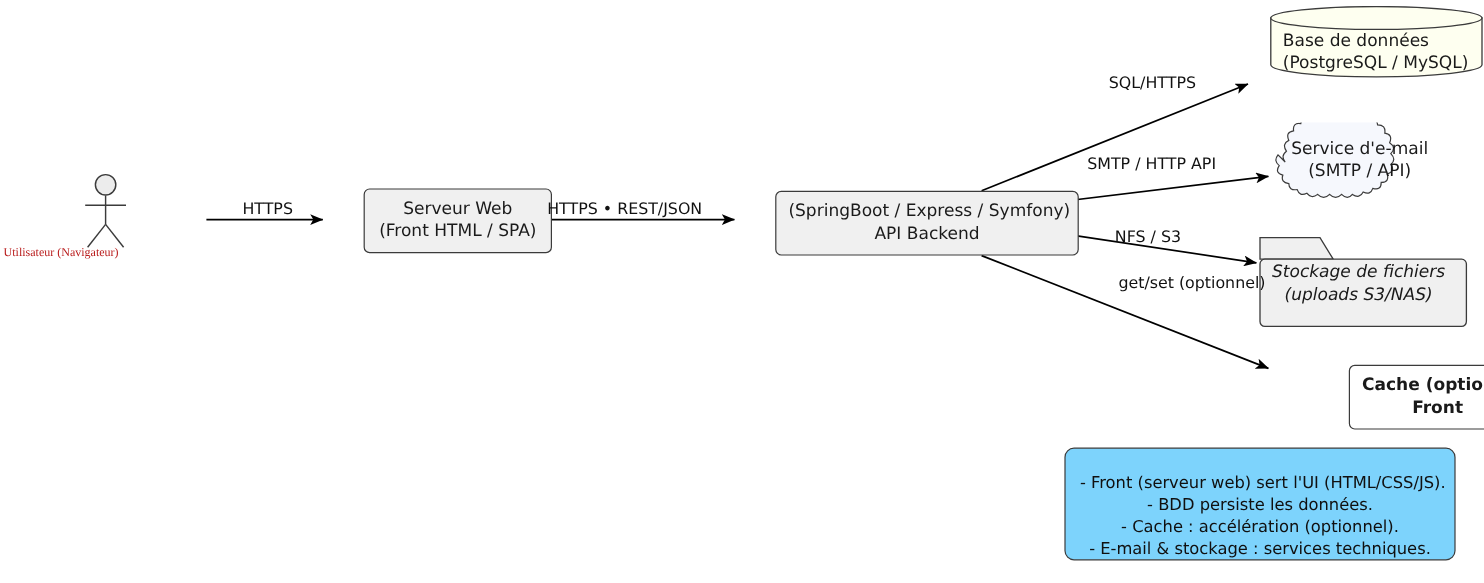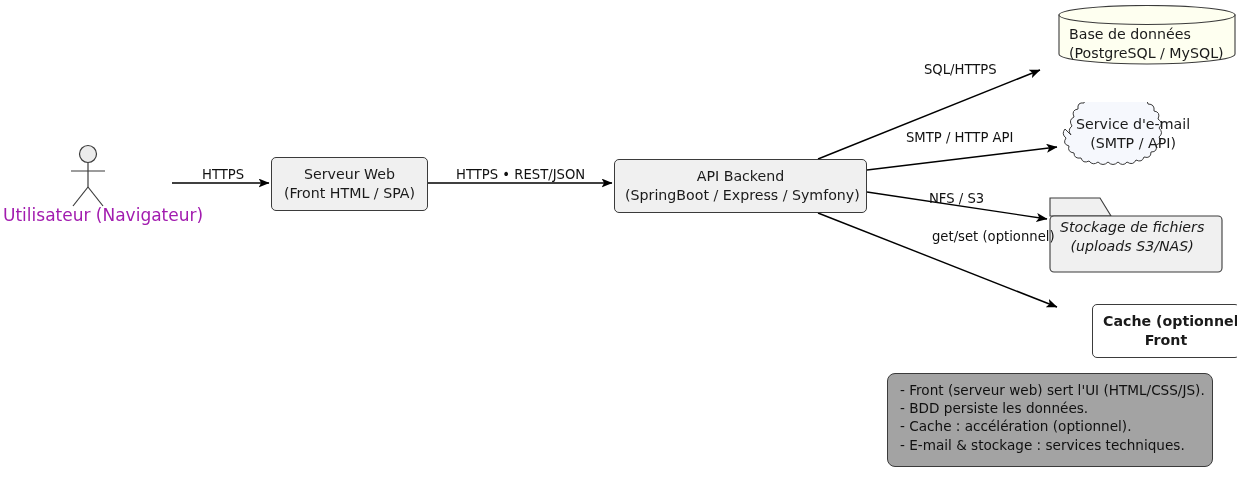--- a/index.html
+++ b/index.html
@@ -30,52 +30,55 @@
   }
   
   .rect-node {
     border: 1px solid #3b3b3b;
     border-radius: 5px;
     background: #f0f0f0;
     display: flex;
     flex-direction: column;
     justify-content: center;
     padding: 0 10px;
+    margin-left: 32px;
   }
   .rect-node.white {
     background: #ffffff;
   }
   .node-line {
     font-size: 14.2px;
     color: #1a1a1a;
     line-height: 19px;
     white-space: nowrap;
   }
   
   .actor-label {
     position: absolute;
-    font-size: 17px;
-    color: #a21caf;
-    white-space: nowrap;
+    font-size: 10px;
+    color: #b91c1c;
+    white-space: nowrap;
+    font-family: Liberation Serif, serif;
   }
   
   .edge-label {
     position: absolute;
     font-size: 13.2px;
     color: #111111;
     white-space: nowrap;
   }
   
   .note-box {
     position: absolute;
     box-sizing: border-box;
     border: 1px solid #3b3b3b;
     border-radius: 8px;
-    background: #a3a3a3;
-    padding: 7px 12px 6px 12px;
+    background: #7dd3fc;
+    padding: 20px 12px 6px 12px;
+    text-align: center;
   }
   .note-line {
     font-size: 13.6px;
     color: #101010;
     line-height: 18.2px;
     white-space: nowrap;
   }
   
   .db-node {
     position: absolute;
@@ -149,22 +152,22 @@
     </svg>
   </div>
   <div class="actor-label" style="left:3px; top:205px;">Utilisateur (Navigateur)</div>
 
   <div class="node rect-node" style="left:271px; top:157px; width:157px; height:54px;">
     <div class="node-line">Serveur Web</div>
     <div class="node-line">(Front HTML / SPA)</div>
   </div>
 
   <div class="node rect-node" style="left:614px; top:159px; width:253px; height:54px;">
+    <div class="node-line">(SpringBoot / Express / Symfony)</div>
     <div class="node-line">API Backend</div>
-    <div class="node-line">(SpringBoot / Express / Symfony)</div>
   </div>
 
   <div class="db-node" style="left:1057px; top:5px; width:180px; height:62px;">
     <svg width="180" height="62" viewBox="0 0 180 62" style="position:absolute; left:0; top:0;">
       <path d="M2,10 L2,49 A88,10 0 0 0 178,49 L178,10 Z" fill="#fefff0" stroke="#3b3b3b" stroke-width="1.1"></path>
       <ellipse cx="90" cy="10" rx="88" ry="9.5" fill="#fefff0" stroke="#3b3b3b" stroke-width="1.1"></ellipse>
     </svg>
     <div class="db-text">
       <div class="node-line">Base de données</div>
       <div class="node-line">(PostgreSQL / MySQL)</div>

